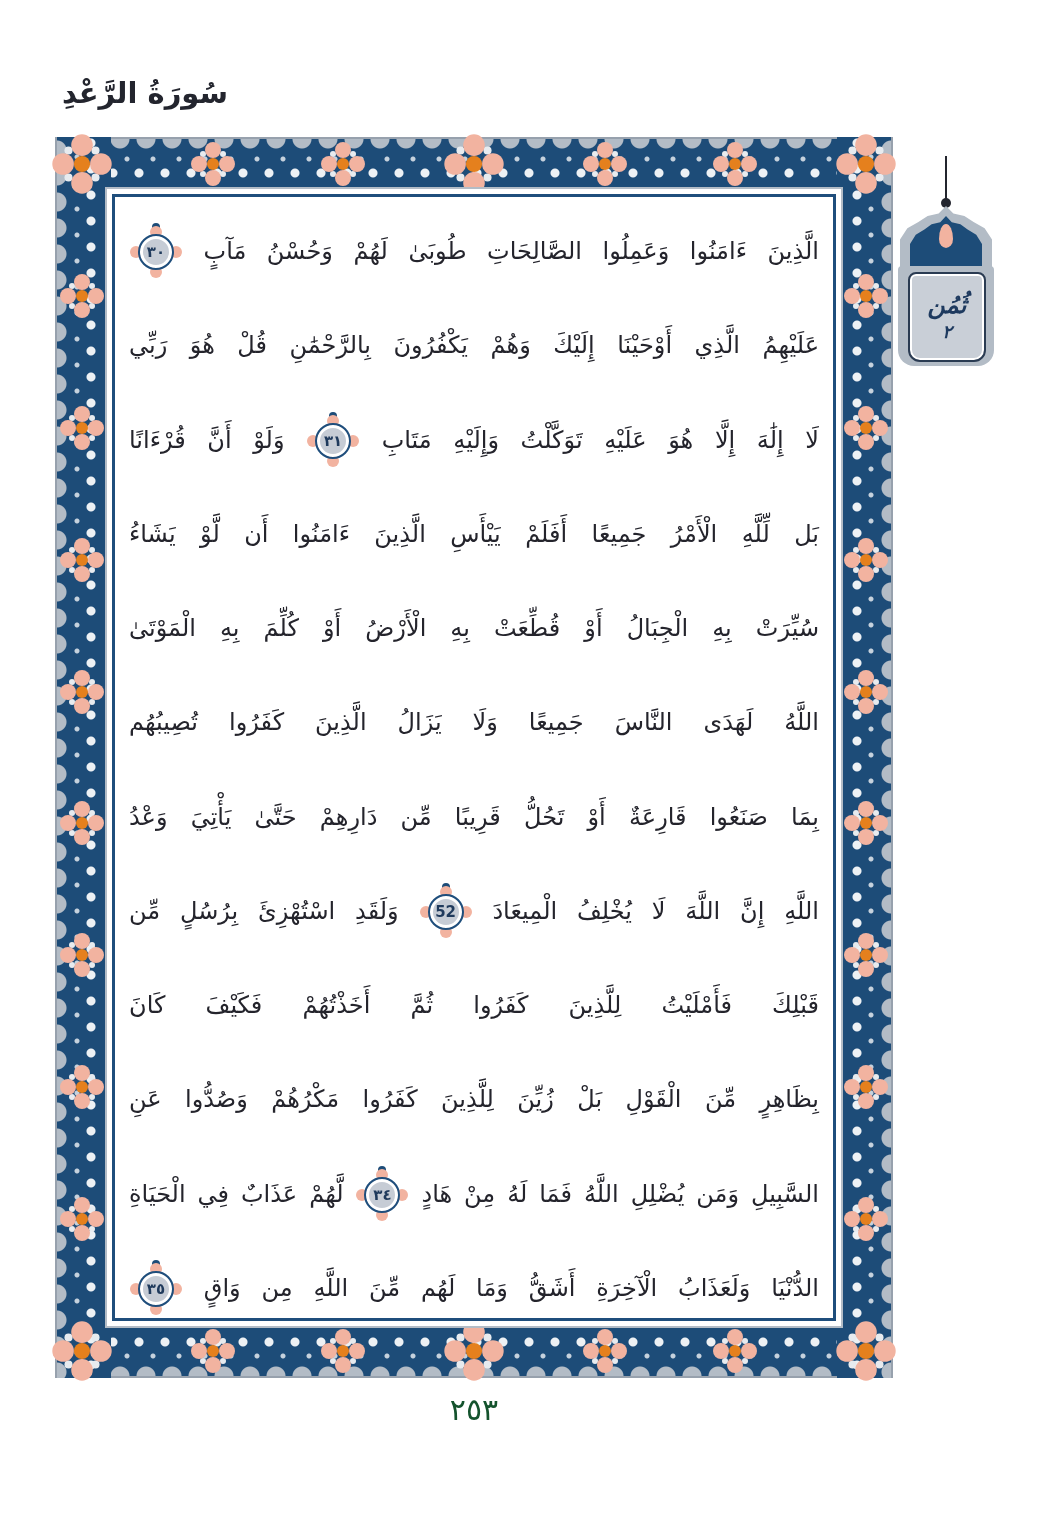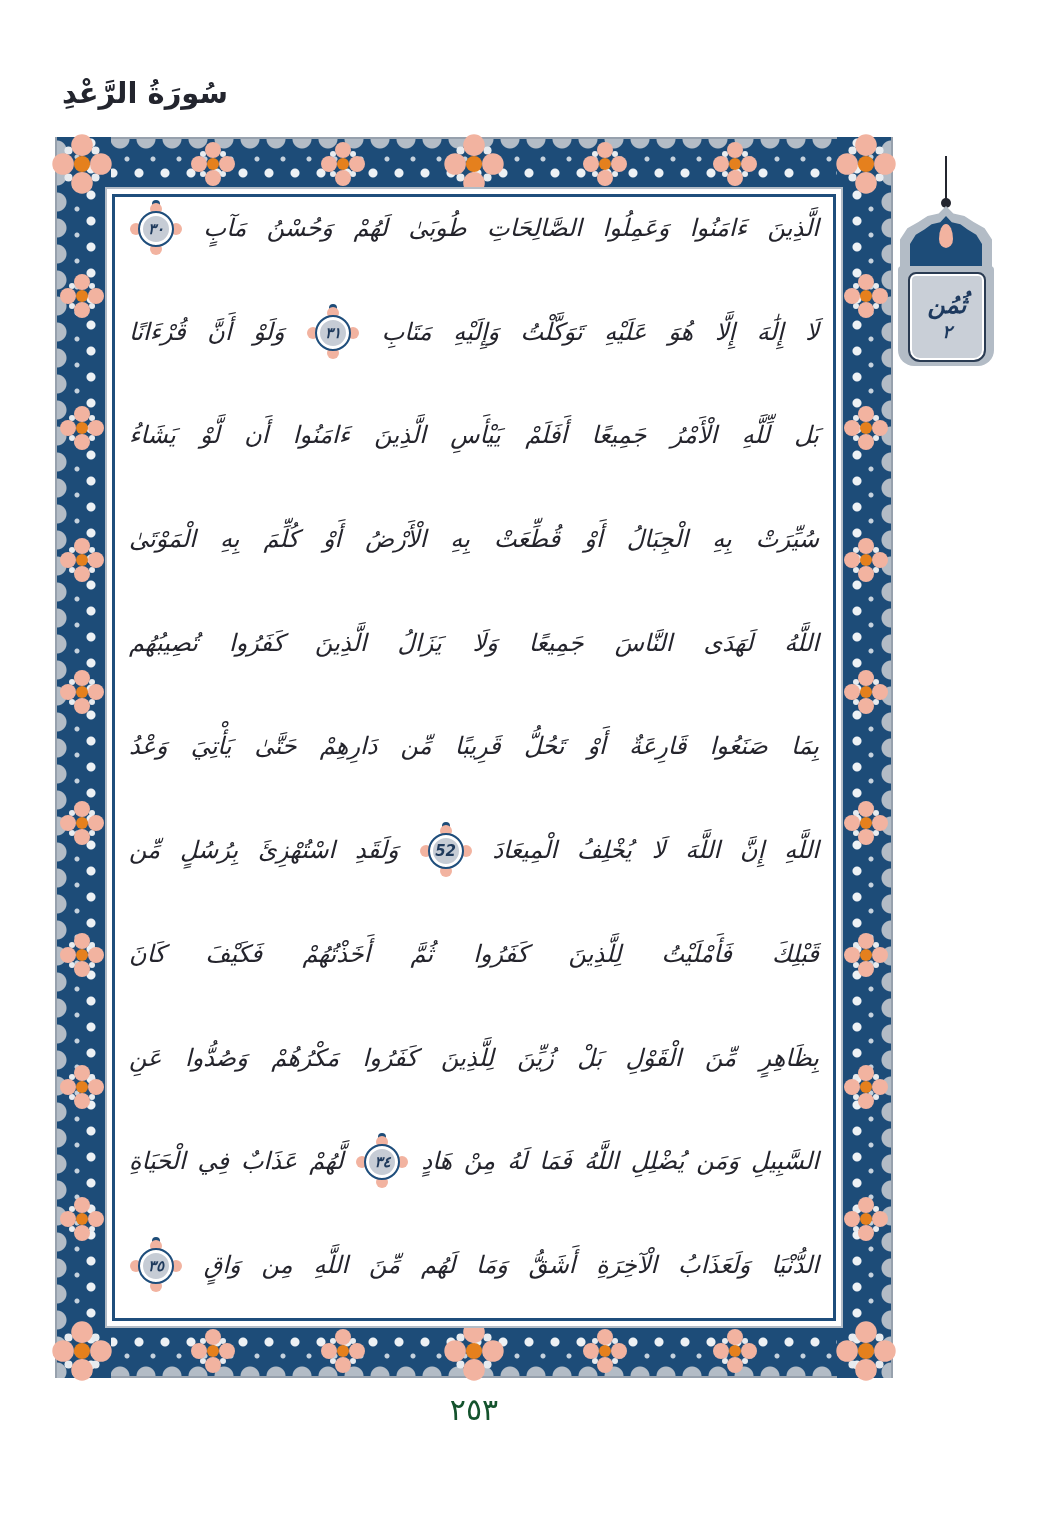--- a/index.html
+++ b/index.html
@@ -52,22 +52,22 @@
       10px 10px 0 -3px #e7ebef, -10px 10px 0 -3px #e7ebef;}
   .bflower.big{transform:scale(1.35);}
 
   .inner-rule{position:absolute;left:57px;top:57px;right:57px;bottom:57px;
     border:3px solid var(--rule-navy);
     box-shadow:0 0 0 5px #ffffff, 0 0 0 7px var(--border-gray);}
 
   
   .text-area{position:absolute;left:74px;top:70px;right:74px;bottom:64px;direction:rtl;
     display:flex;flex-direction:column;justify-content:space-between;}
-  .line{height:70px;line-height:42px;font-size:24px;color:var(--ink);
-    text-align:justify;text-align-last:justify;font-style:italic;}
+  .line{height:70px;line-height:88px;font-size:24px;color:var(--ink);
+    text-align:justify;text-align-last:justify;}
   .aya{display:inline-flex;width:32px;height:32px;margin:0 9px;border-radius:50%;
     background:var(--marker-fill);border:2px solid var(--rule-navy);
     align-items:center;justify-content:center;
     font-size:15px;font-weight:bold;color:#1f3a5c;vertical-align:middle;
     box-shadow:inset 0 0 0 3px #ffffff,
       0 -20px 0 -12px var(--border-salmon), 0 20px 0 -12px var(--border-salmon),
       -20px 0 0 -12px var(--border-salmon), 20px 0 0 -12px var(--border-salmon),
       0 -25px 0 -14px var(--border-navy);}
 
   
@@ -132,20 +132,21 @@
         <div class="bflower" style="left: 21px; top: 812.333px;"></div>
         <div class="bflower" style="left: 805px; top: 812.333px;"></div>
         <div class="bflower" style="left: 21px; top: 944.222px;"></div>
         <div class="bflower" style="left: 805px; top: 944.222px;"></div>
         <div class="bflower" style="left: 21px; top: 1076.11px;"></div>
         <div class="bflower" style="left: 805px; top: 1076.11px;"></div>
       </div>
     <div class="inner-rule"></div>
     <div class="text-area" id="text-area">
         <div class="line">الَّذِينَ ءَامَنُوا وَعَمِلُوا الصَّالِحَاتِ طُوبَىٰ لَهُمْ وَحُسْنُ مَآبٍ <span class="aya">٣٠</span></div>
+        <div class="line">عَلَيْهِمُ الَّذِي أَوْحَيْنَا إِلَيْكَ وَهُمْ يَكْفُرُونَ بِالرَّحْمَٰنِ قُلْ هُوَ رَبِّي</div>
         <div class="line">لَا إِلَٰهَ إِلَّا هُوَ عَلَيْهِ تَوَكَّلْتُ وَإِلَيْهِ مَتَابِ <span class="aya">٣١</span> وَلَوْ أَنَّ قُرْءَانًا</div>
         <div class="line">بَل لِّلَّهِ الْأَمْرُ جَمِيعًا أَفَلَمْ يَيْأَسِ الَّذِينَ ءَامَنُوا أَن لَّوْ يَشَاءُ</div>
         <div class="line">سُيِّرَتْ بِهِ الْجِبَالُ أَوْ قُطِّعَتْ بِهِ الْأَرْضُ أَوْ كُلِّمَ بِهِ الْمَوْتَىٰ</div>
         <div class="line">اللَّهُ لَهَدَى النَّاسَ جَمِيعًا وَلَا يَزَالُ الَّذِينَ كَفَرُوا تُصِيبُهُم</div>
         <div class="line">بِمَا صَنَعُوا قَارِعَةٌ أَوْ تَحُلُّ قَرِيبًا مِّن دَارِهِمْ حَتَّىٰ يَأْتِيَ وَعْدُ</div>
         <div class="line">اللَّهِ إِنَّ اللَّهَ لَا يُخْلِفُ الْمِيعَادَ <span class="aya">52</span> وَلَقَدِ اسْتُهْزِئَ بِرُسُلٍ مِّن</div>
         <div class="line">قَبْلِكَ فَأَمْلَيْتُ لِلَّذِينَ كَفَرُوا ثُمَّ أَخَذْتُهُمْ فَكَيْفَ كَانَ</div>
         <div class="line">بِظَاهِرٍ مِّنَ الْقَوْلِ بَلْ زُيِّنَ لِلَّذِينَ كَفَرُوا مَكْرُهُمْ وَصُدُّوا عَنِ</div>
         <div class="line">السَّبِيلِ وَمَن يُضْلِلِ اللَّهُ فَمَا لَهُ مِنْ هَادٍ <span class="aya">٣٤</span> لَّهُمْ عَذَابٌ فِي الْحَيَاةِ</div>
         <div class="line">الدُّنْيَا وَلَعَذَابُ الْآخِرَةِ أَشَقُّ وَمَا لَهُم مِّنَ اللَّهِ مِن وَاقٍ <span class="aya">٣٥</span></div>

